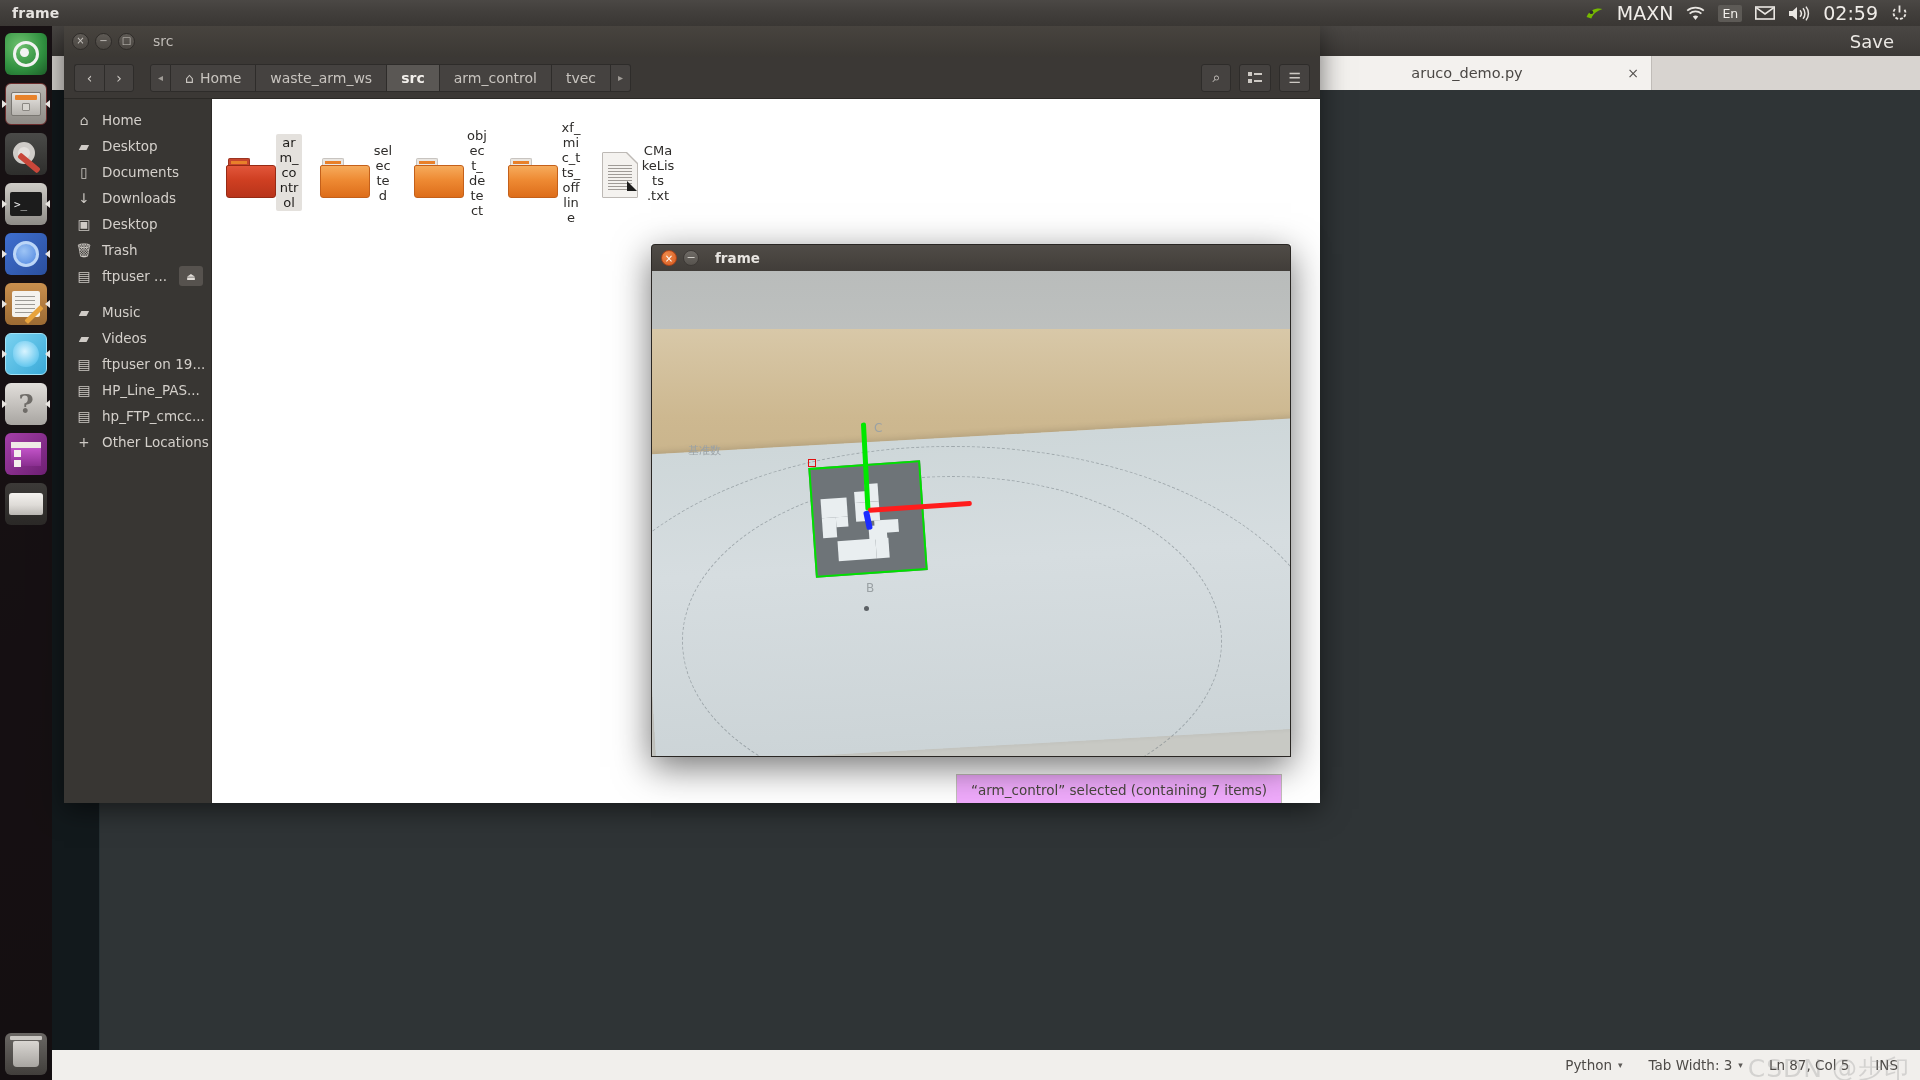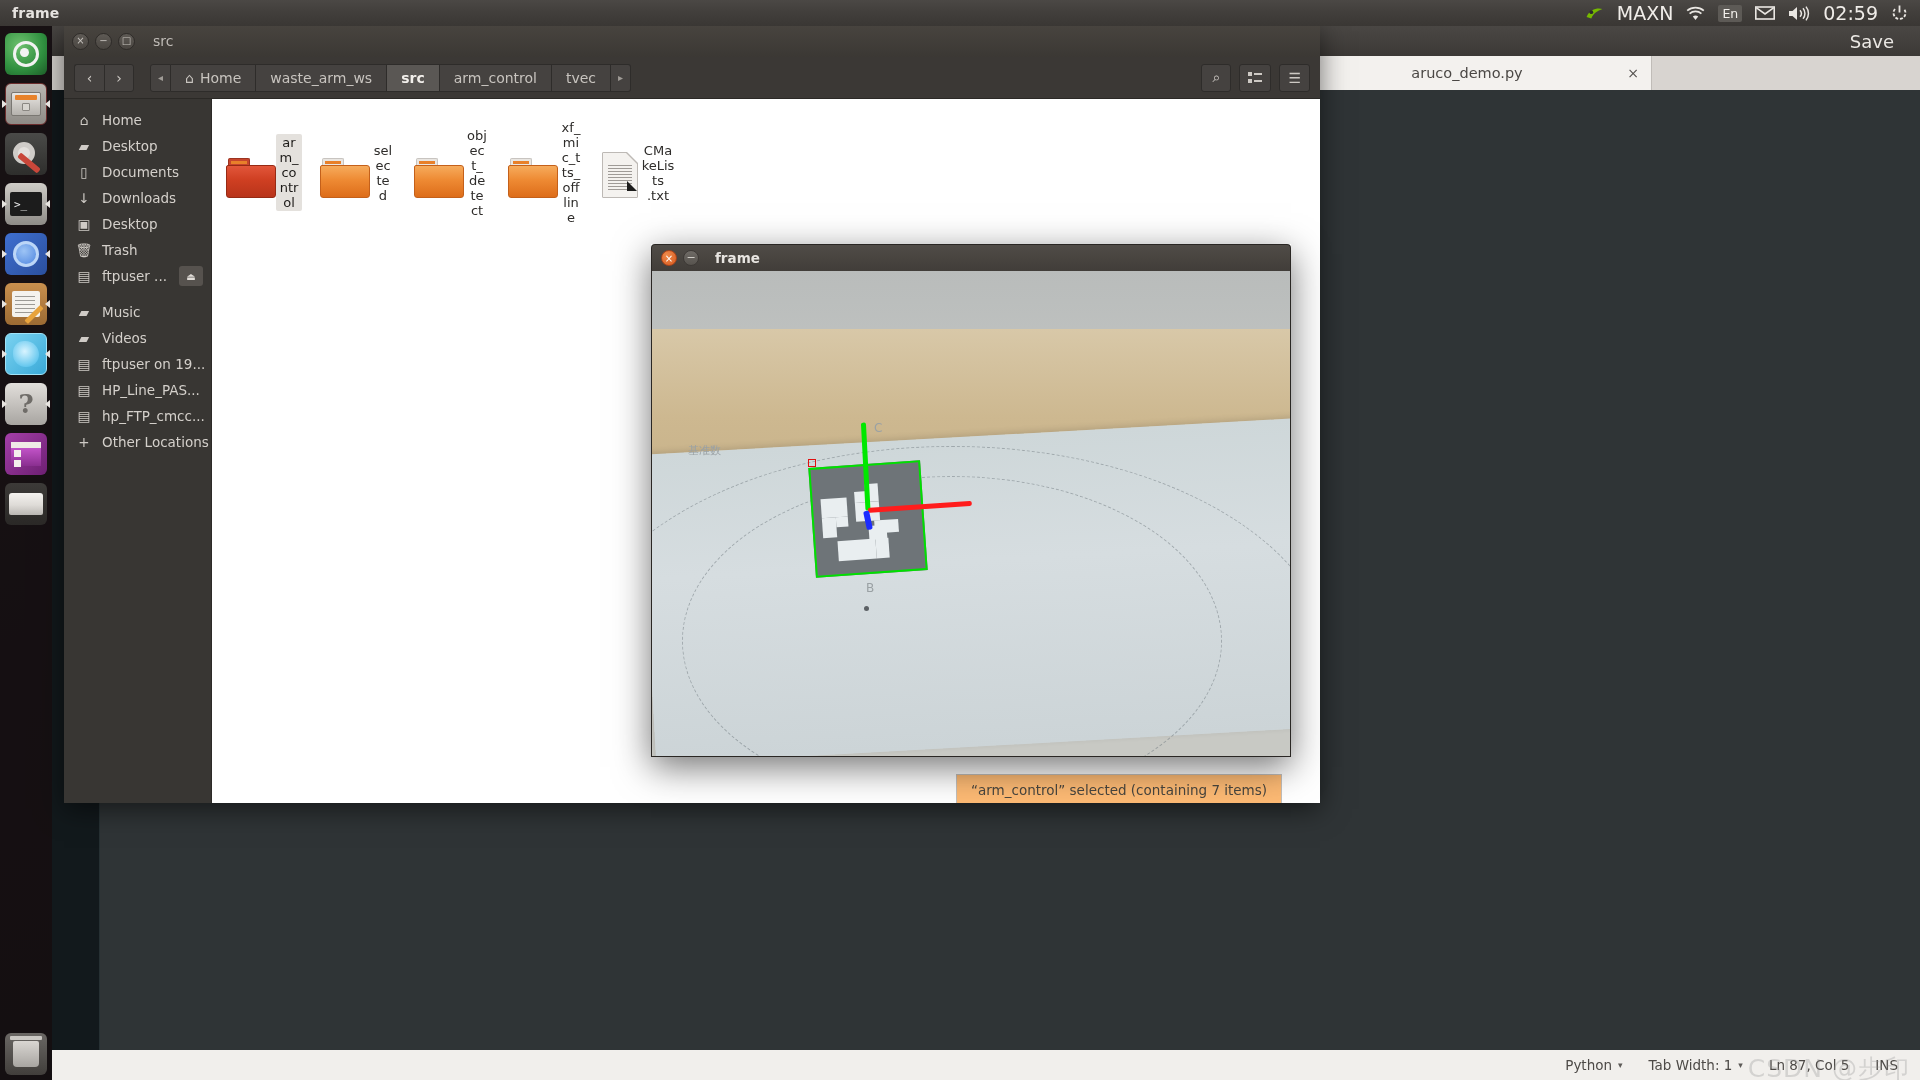--- a/index.html
+++ b/index.html
@@ -330,21 +330,21 @@
     position:absolute; right: 0px; bottom: 6px; width: 0; height: 0;
     border-left: 10px solid #1c1c1c; border-top: 10px solid transparent;
   }
   .file-label {
     margin-top: 4px; font-size: 13px; color: #2e2c2a; text-align:center;
     line-height: 15px; word-break: break-word; padding: 1px 3px; border-radius:2px;
   }
   .file-item.selected .file-label { background: #e4e1dd; color:#1d1b19; }
   .naut-status {
     position: absolute; left: 744px; bottom: -1px; height: 30px;
-    background: #fdba74; border: 1px solid #c3bfbb; border-bottom: none;
+    background: #f0abfc; border: 1px solid #c3bfbb; border-bottom: none;
     display:flex; align-items:center; padding: 0 14px;
     color:#49463f; font-size: 13.5px; white-space: nowrap;
   }
 
   
   .cvwin {
     position: absolute; left: 651px; top: 244px; width: 640px; height: 513px;
     z-index: 300; box-shadow: 0 10px 34px rgba(0,0,0,0.55);
     display:flex; flex-direction: column;
   }
@@ -456,21 +456,21 @@
           <div>109</div>
         </div>
       <div class="code-area" id="code-area"><div>        ret = aruco.estimatePoseSingleMarkers(corners, marer_size, camera_matrix, camera_distortion)</div><div>        rvec, tvec = ret[<span class="k-num">0</span>][<span class="k-num">0</span>,<span class="k-num">0</span>,:],ret[<span class="k-num">1</span>][<span class="k-num">0</span>,<span class="k-num">0</span>,:]</div><div>        r,p,y = rotationMatrixToEulerAngles(rvec)</div><div>        <span class="k-fn">print</span>(<span class="k-str">"r:%.2f,p:%.2f,y:%.2f"</span>%(r,p,y))</div><div>        <span class="k-fn">print</span>(<span class="k-str">"tvec: "</span>,tvec)</div><div>        aruco.drawAxis(frame, camera_matrix, camera_distortion, rvec, tvec, <span class="k-num">50</span>) <span class="&lt;span">"k-cmt"</span>&gt;#Draw Axis</div><div>        aruco.drawDetectedMarkers(frame, corners) <span class="&lt;span">"k-cmt"</span>&gt;#Draw A square around the markers</div><div>    cv2.imshow(<span class="k-str">"frame"</span>,frame)</div><div>&nbsp;</div><div>    key = cv2.waitKey(<span class="k-num">1</span>) &amp; <span class="k-num">0xFF</span></div><div>    <span class="k-kw">if</span> key == <span class="k-blue">ord</span>(<span class="k-str">'q'</span>):</div><div>        cap.release()</div><div>        cv2.destroyAllWindows()</div><div>        <span class="k-kw">break</span></div></div>
     </div>
     <div class="gedit-statusbar">
       <div class="sb-item">
         <span>Python</span>
         <span class="caret">▾</span>
       </div>
       <div class="sb-item">
-        <span>Tab Width: 1</span>
+        <span>Tab Width: 3</span>
         <span class="caret">▾</span>
       </div>
       <div class="sb-item">
         <span>Ln 87, Col 5</span>
       </div>
       <div class="sb-item">
         <span>INS</span>
       </div>
       <div class="watermark">CSDN @步印</div>
     </div>

